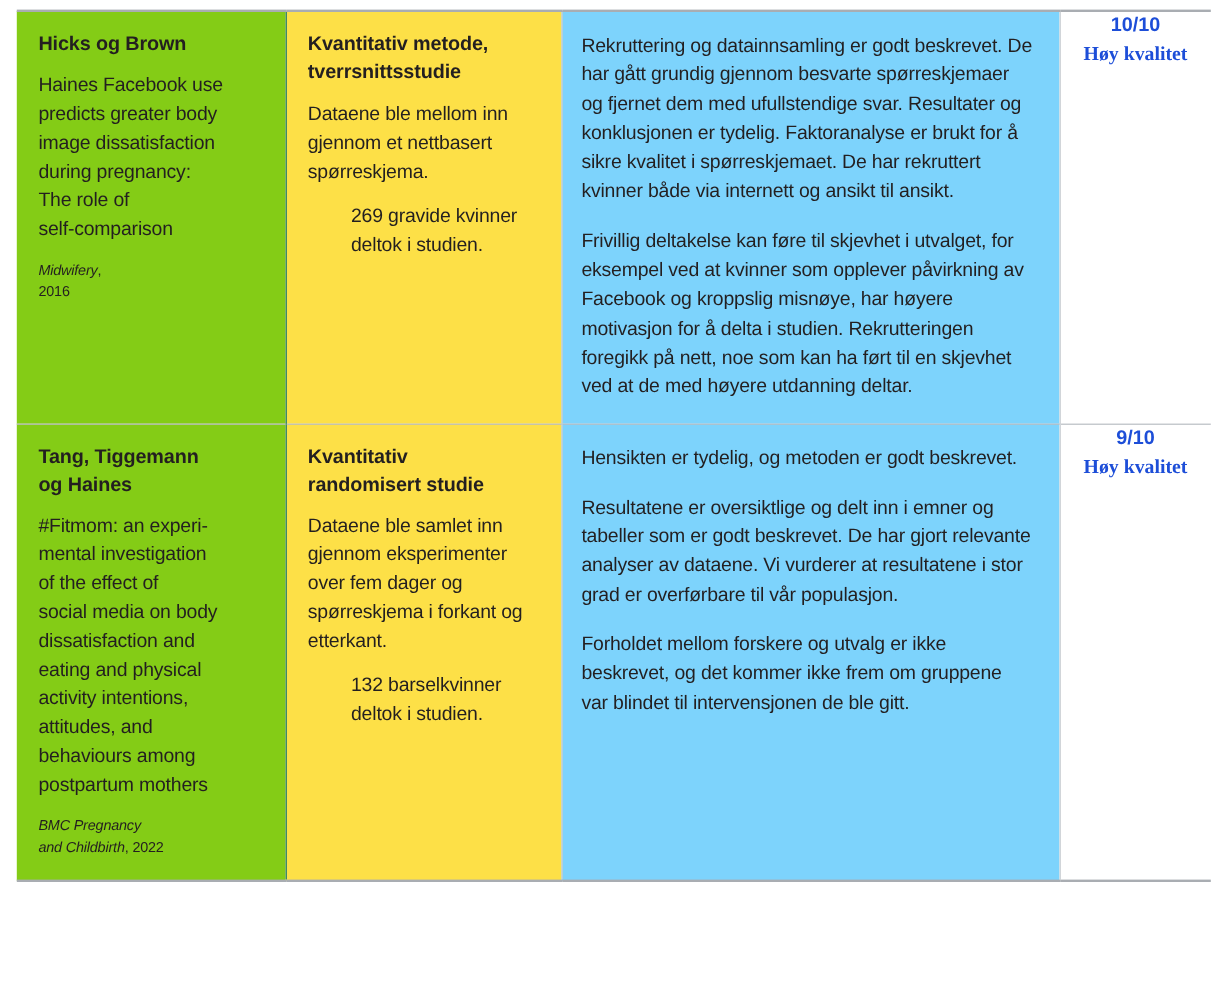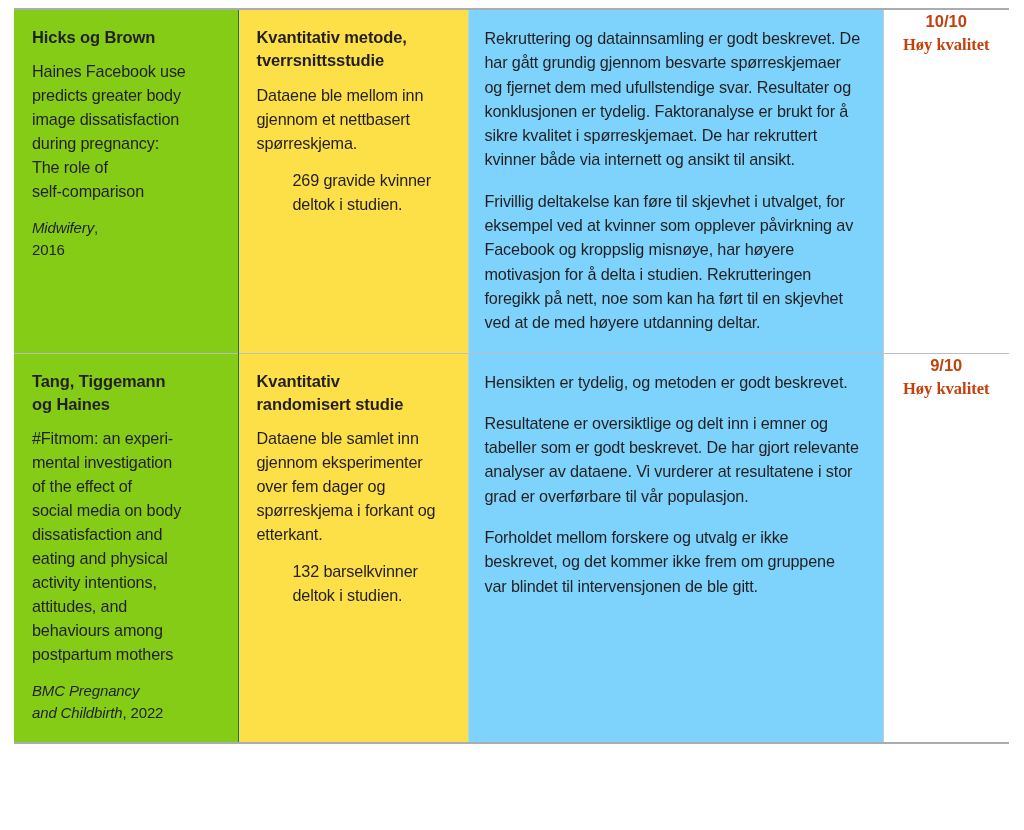--- a/index.html
+++ b/index.html
@@ -94,30 +94,30 @@
 
   p.body-asm {
     font-size: 16.2px;
     line-height: 1.5;
     margin: 0 0 17px 0;
     letter-spacing: -0.15px;
   }
   p.body-asm:last-child { margin-bottom: 0; }
 
   p.source {
-    font-size: 15px;
+    font-size: 12px;
     line-height: 1.46;
     margin: 13px 0 0 0;
     letter-spacing: -0.15px;
   }
   p.source .journal { font-style: italic; }
 
   .score-inner {
     text-align: center;
-    color: #c2410c;
+    color: #1d4ed8;
     font-weight: bold;
     font-size: 16.5px;
     line-height: 1.42;
     padding: 0 6px;
   }
   .score-value { display: block; }
   .score-label { display: block; font-family: Liberation Serif, serif; }
 
   .nowrapline { white-space: pre-line; }
 </style>

